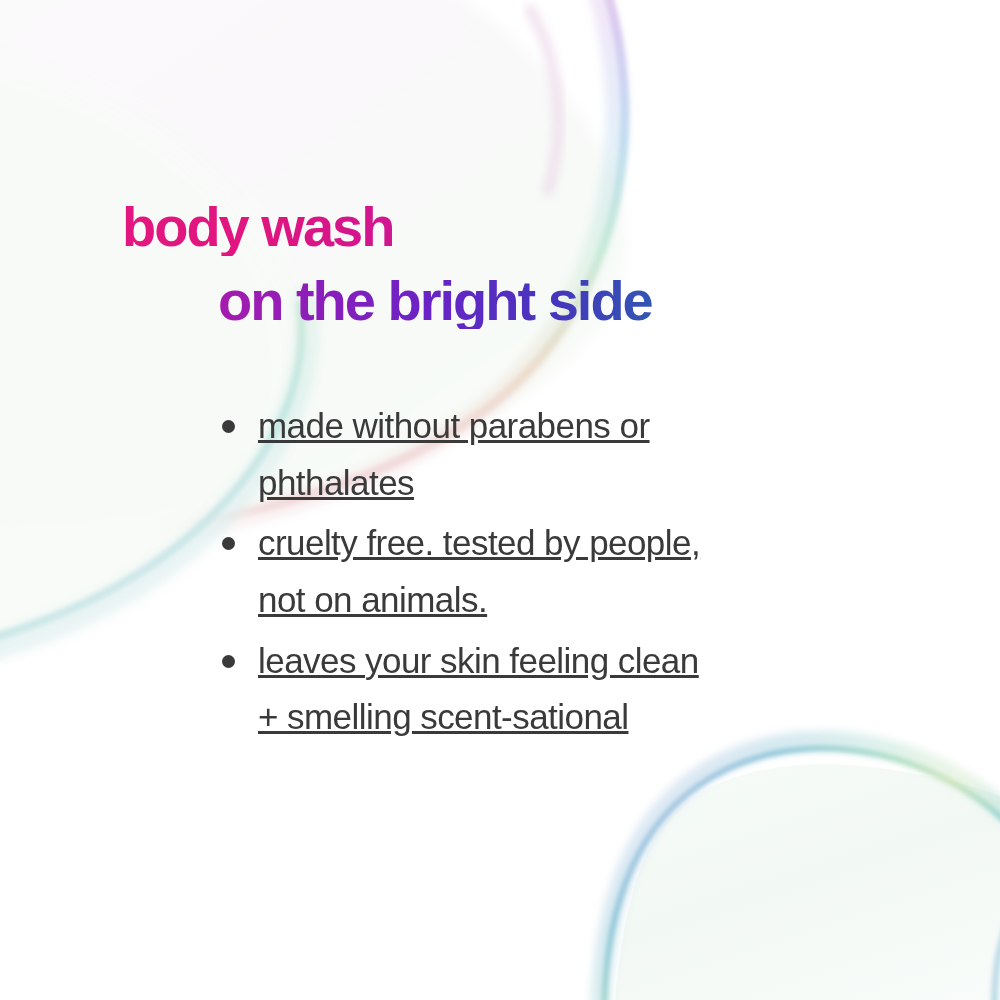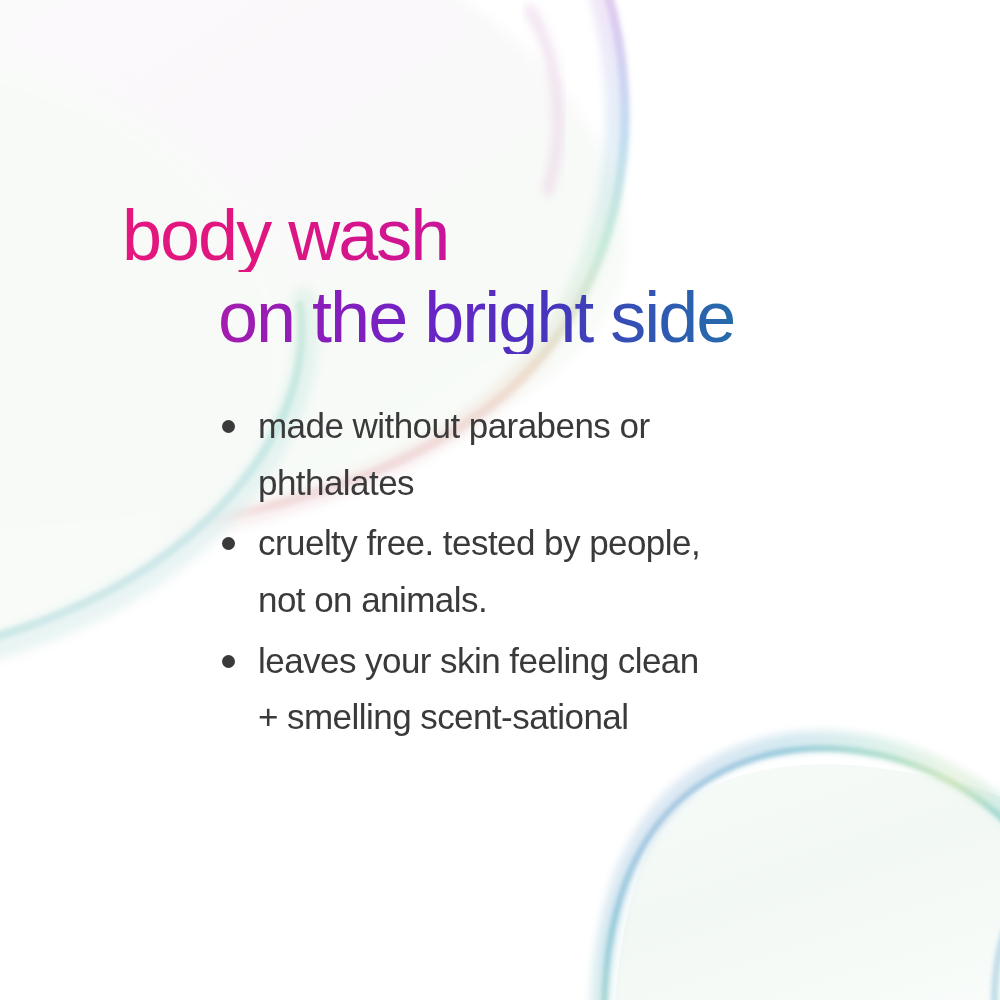--- a/index.html
+++ b/index.html
@@ -31,22 +31,22 @@
   
   .headline {
     position: absolute;
     left: 0;
     top: 198px;
     width: 1000px;
     z-index: 5;
   }
 
   .headline-line {
-    font-size: 72px;
-    font-weight: 400;
+    font-size: 56px;
+    font-weight: 700;
     line-height: 1.03;
     letter-spacing: -2.0px;
     white-space: nowrap;
     -webkit-background-clip: text;
     background-clip: text;
     color: transparent;
     -webkit-text-fill-color: transparent;
   }
 
   .headline-line-1 {
@@ -55,21 +55,21 @@
         #e4177f 0%,
         #e0157f 16%,
         #c9159a 38%,
         #a018ae 58%,
         #7c1bc4 78%,
         #6a1fc8 100%);
   }
 
   .headline-line-2 {
     margin-left: 218px;
-    margin-top: 8px;
+    margin-top: 16px;
     background-image: linear-gradient(92deg,
         #a61bae 0%,
         #8b1eba 13%,
         #6a23c6 27%,
         #4536bd 43%,
         #2f5ab2 57%,
         #1f77a2 72%,
         #18878f 86%,
         #15798c 100%);
   }
@@ -103,20 +103,21 @@
     top: 22px;
     width: 13px;
     height: 13px;
     border-radius: 50%;
     background: #3a3a3a;
   }
 
   .bullet-text {
     display: block;
     white-space: pre-line;
+    text-decoration: underline;
   }
 </style>
 </head>
 <body>
 
 <div id="stage">
 
   <svg id="bubbles" viewBox="0 0 1000 1000" xmlns="http://www.w3.org/2000/svg">
     <defs>
 

